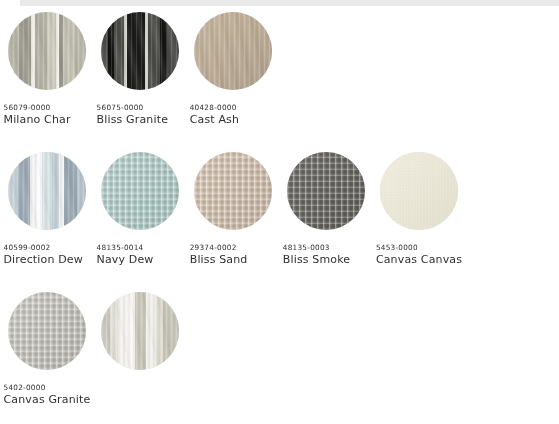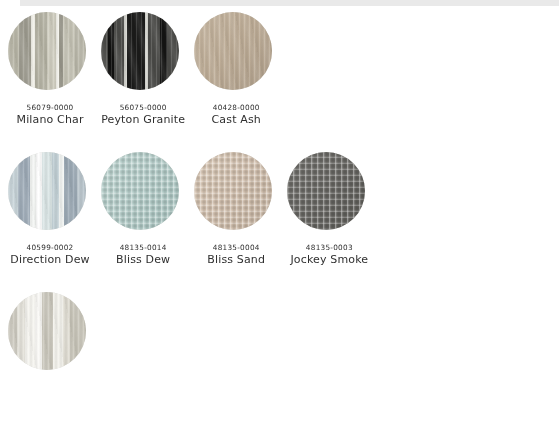--- a/index.html
+++ b/index.html
@@ -116,21 +116,21 @@
       repeating-linear-gradient(78deg,
         rgba(0,0,0,0.06) 0px,
         rgba(0,0,0,0.0) 4px,
         rgba(255,255,255,0.18) 9px,
         rgba(255,255,255,0.0) 14px);
   }
   .weave.smooth { opacity: 0.14; }
 
   .swatch-caption {
     margin-top: 13px;
-    text-align: center;
+    text-align: left;
     line-height: 1.32;
     width: 100%;
     margin-left: 7px;
   }
   .swatch-code {
     font-size: 7.3px;
     letter-spacing: 0.25px;
     color: #2f2f2f;
     white-space: nowrap;
   }
@@ -159,21 +159,21 @@
           <div class="swatch-title">Milano Char</div>
         </div>
       </div>
       <div class="swatch-cell">
         <div class="swatch-disc">
           <div class="disc-inner" style="background: linear-gradient(90deg, rgb(74, 74, 71) 0%, rgb(74, 74, 71) 9%, rgb(18, 18, 17) 9%, rgb(18, 18, 17) 17%, rgb(76, 76, 73) 17%, rgb(76, 76, 73) 30%, rgb(207, 207, 201) 30%, rgb(207, 207, 201) 33%, rgb(28, 28, 27) 33%, rgb(28, 28, 27) 57%, rgb(210, 210, 204) 57%, rgb(210, 210, 204) 60%, rgb(76, 76, 73) 60%, rgb(76, 76, 73) 76%, rgb(21, 21, 20) 76%, rgb(21, 21, 20) 84%, rgb(74, 74, 71) 84%, rgb(74, 74, 71) 100%);"></div>
           <div class="weave slub"></div>
         </div>
         <div class="swatch-caption">
           <div class="swatch-code">56075-0000</div>
-          <div class="swatch-title">Peyton Granite</div>
+          <div class="swatch-title">Bliss Granite</div>
         </div>
       </div>
       <div class="swatch-cell">
         <div class="swatch-disc">
           <div class="disc-inner" style="background: linear-gradient(130deg, rgb(200, 184, 163) 0%, rgb(190, 173, 151) 50%, rgb(176, 160, 140) 100%);"></div>
           <div class="weave slub"></div>
         </div>
         <div class="swatch-caption">
           <div class="swatch-code">40428-0000</div>
           <div class="swatch-title">Cast Ash</div>
@@ -191,45 +191,65 @@
           <div class="swatch-title">Direction Dew</div>
         </div>
       </div>
       <div class="swatch-cell">
         <div class="swatch-disc">
           <div class="disc-inner" style="background: linear-gradient(130deg, rgb(192, 215, 211) 0%, rgb(182, 207, 203) 50%, rgb(171, 198, 194) 100%);"></div>
           <div class="weave coarse"></div>
         </div>
         <div class="swatch-caption">
           <div class="swatch-code">48135-0014</div>
-          <div class="swatch-title">Bliss Dew</div>
+          <div class="swatch-title">Navy Dew</div>
         </div>
       </div>
       <div class="swatch-cell">
         <div class="swatch-disc">
           <div class="disc-inner" style="background: linear-gradient(130deg, rgb(221, 204, 186) 0%, rgb(212, 194, 176) 50%, rgb(201, 183, 165) 100%);"></div>
           <div class="weave coarse"></div>
         </div>
         <div class="swatch-caption">
-          <div class="swatch-code">48135-0004</div>
+          <div class="swatch-code">29374-0002</div>
           <div class="swatch-title">Bliss Sand</div>
         </div>
       </div>
       <div class="swatch-cell">
         <div class="swatch-disc">
           <div class="disc-inner" style="background: linear-gradient(130deg, rgb(116, 115, 111) 0%, rgb(106, 105, 101) 50%, rgb(95, 94, 90) 100%);"></div>
           <div class="weave coarse"></div>
         </div>
         <div class="swatch-caption">
           <div class="swatch-code">48135-0003</div>
-          <div class="swatch-title">Jockey Smoke</div>
+          <div class="swatch-title">Bliss Smoke</div>
+        </div>
+      </div>
+      <div class="swatch-cell">
+        <div class="swatch-disc">
+          <div class="disc-inner" style="background: linear-gradient(130deg, rgb(241, 238, 224) 0%, rgb(235, 231, 215) 55%, rgb(227, 223, 205) 100%);"></div>
+          <div class="weave smooth"></div>
+        </div>
+        <div class="swatch-caption">
+          <div class="swatch-code">5453-0000</div>
+          <div class="swatch-title">Canvas Canvas</div>
         </div>
       </div>
     </div>
     <div class="swatch-row">
       <div class="swatch-cell">
         <div class="swatch-disc">
+          <div class="disc-inner" style="background: linear-gradient(130deg, rgb(210, 209, 202) 0%, rgb(199, 198, 191) 50%, rgb(188, 187, 180) 100%);"></div>
+          <div class="weave coarse"></div>
+        </div>
+        <div class="swatch-caption">
+          <div class="swatch-code">5402-0000</div>
+          <div class="swatch-title">Canvas Granite</div>
+        </div>
+      </div>
+      <div class="swatch-cell">
+        <div class="swatch-disc">
           <div class="disc-inner" style="background: linear-gradient(90deg, rgb(207, 204, 194) 0%, rgb(207, 204, 194) 12%, rgb(228, 226, 218) 12%, rgb(228, 226, 218) 22%, rgb(246, 245, 240) 22%, rgb(246, 245, 240) 34%, rgb(251, 250, 247) 34%, rgb(251, 250, 247) 44%, rgb(203, 200, 189) 44%, rgb(203, 200, 189) 58%, rgb(243, 242, 236) 58%, rgb(243, 242, 236) 70%, rgb(224, 221, 211) 70%, rgb(224, 221, 211) 80%, rgb(201, 198, 186) 80%, rgb(201, 198, 186) 100%);"></div>
           <div class="weave slub"></div>
         </div>
       </div>
     </div>
   </div>
 
 </body></html>

